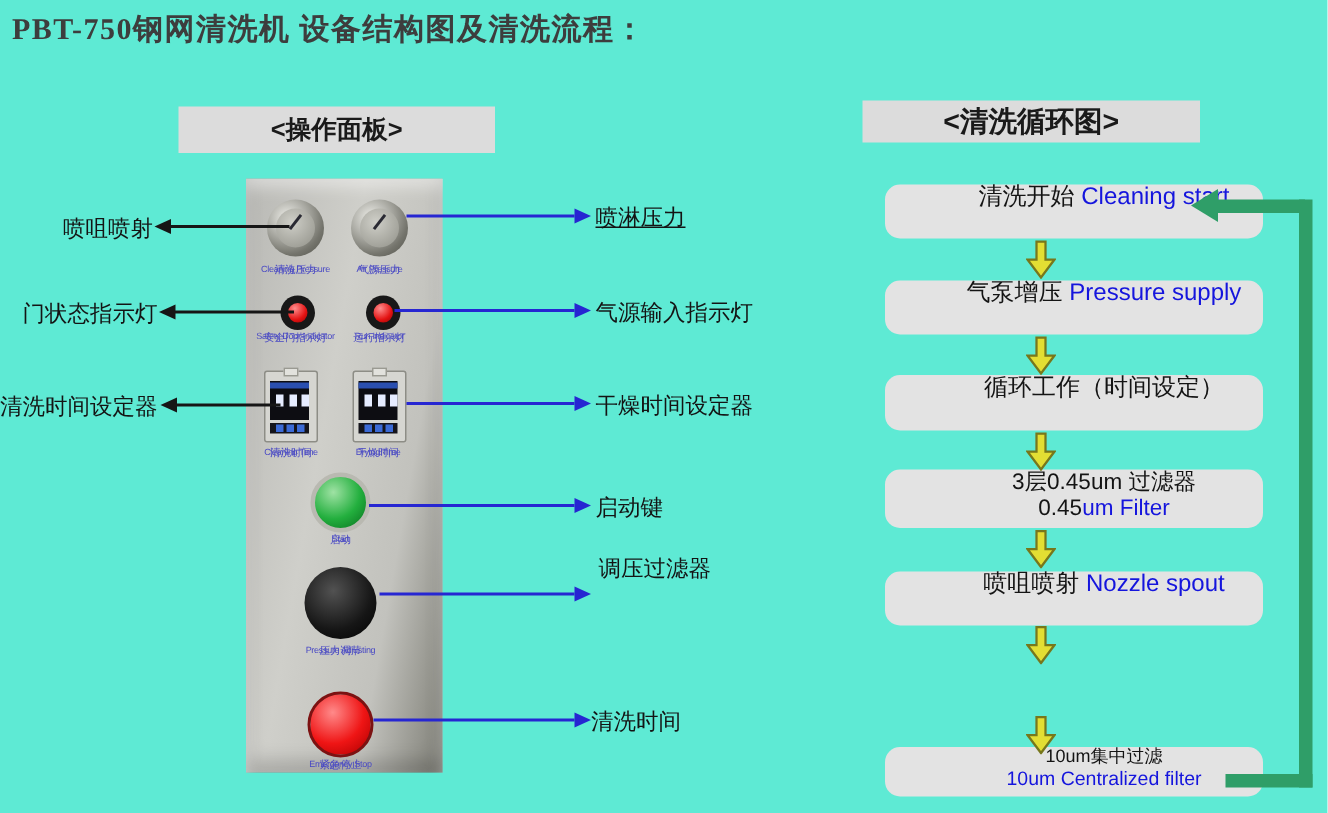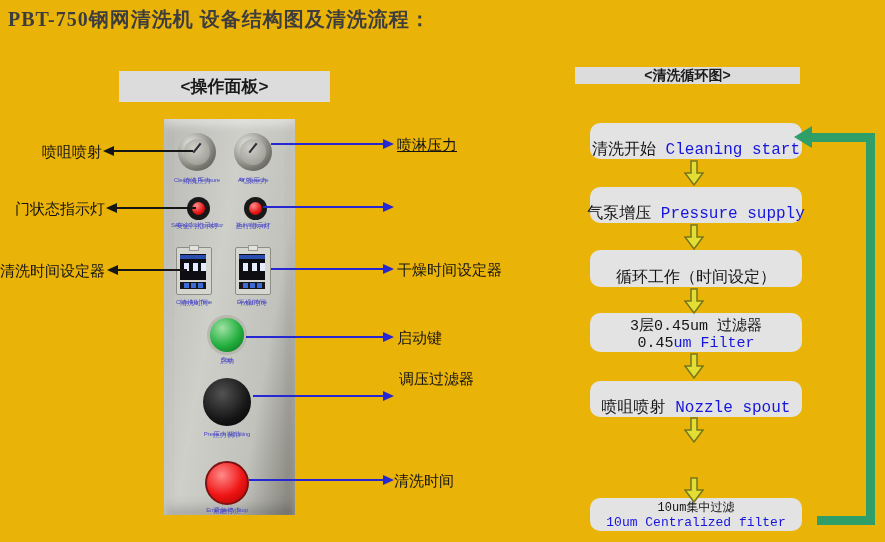--- a/index.html
+++ b/index.html
@@ -1,27 +1,27 @@
 <!DOCTYPE html>
 <html><head>
 <meta charset="utf-8">
 <style>
   html,body{margin:0;padding:0;background:#fff;}
-  #canvas{position:relative;width:885px;height:542px;background:#eab308;overflow:hidden;
+  #canvas{position:relative;width:885px;height:542px;background:#5eead4;overflow:hidden;
           font-family:"Liberation Sans","DejaVu Sans",sans-serif;}
 
   
   .title{position:absolute;left:8px;top:6px;font-family:"Liberation Serif","DejaVu Serif",serif;
          font-weight:bold;font-size:20px;color:#3d3d3d;letter-spacing:1px;}
 
   
   .hdr{position:absolute;background:#dcdcdc;display:flex;align-items:center;justify-content:center;
        font-weight:bold;color:#1a1a1a;}
   .hdr-left{left:119px;top:71px;width:211px;height:31px;font-size:17px;}
-  .hdr-right{left:575px;top:67px;width:225px;height:17px;font-size:14px;}
+  .hdr-right{left:575px;top:67px;width:225px;height:28px;font-size:19px;}
 
   
   .panel{position:absolute;left:164px;top:119px;width:131px;height:396px;
          background:linear-gradient(100deg,#b9b9b5 0%,#cfcfca 40%,#c2c2bd 72%,#9b9b94 88%,#7e7e76 100%);
          box-shadow:inset 0 6px 10px rgba(255,255,255,.45), inset 0 -8px 12px rgba(0,0,0,.18);}
   .panel *{position:absolute;}
   .gauge{width:38px;height:38px;border-radius:50%;
          background:radial-gradient(circle at 35% 32%,#eeeee9 0%,#a8a8a1 40%,#75756d 68%,#4f4f47 100%);}
   .gauge-face{left:6px;top:6px;width:26px;height:26px;border-radius:50%;
               background:radial-gradient(circle at 40% 35%,#cfcfc8,#9d9d95 80%);}
@@ -54,22 +54,22 @@
   .cline{position:absolute;height:2px;}
   .cline.black{background:#161616;}
   .cline.blue{background:#2626d2;}
   .ahead{position:absolute;width:0;height:0;border-top:5px solid transparent;border-bottom:5px solid transparent;}
   .ahead.left{border-right:11px solid #161616;}
   .ahead.right{border-left:11px solid #2626d2;}
   .callout{position:absolute;font-size:15px;color:#141414;white-space:nowrap;}
 
   
   .fbox{position:absolute;left:590px;width:212px;background:#e3e3e3;border-radius:10px;
-        display:flex;flex-direction:column;align-items:center;justify-content:flex-end;
-        font-family:Liberation Mono, monospace;font-size:16px;color:#141414;line-height:1.15;}
+        display:flex;flex-direction:column;align-items:center;justify-content:flex-start;
+        font-family:Liberation Sans, sans-serif;font-size:16px;color:#141414;line-height:1.15;padding-left:40px;}
   .fbox .row{white-space:nowrap;}
   .fbox .en{color:#1515dd;}
   .yarrow{position:absolute;z-index:2;}
   .green{background:#2f9e68;position:absolute;}
   .green-head{position:absolute;width:0;height:0;border-top:11px solid transparent;
               border-bottom:11px solid transparent;border-right:18px solid #2f9e68;}
 </style>
 </head>
 <body>
 
@@ -180,20 +180,21 @@
   <div class="callout" style="left:0px;top:262px;width:105px;text-align:right;">清洗时间设定器</div>
   <div class="ahead left" style="left:107px;top:265px;"></div>
   <div class="cline black" style="left:117px;top:269px;width:70px;"></div>
 
   <div class="cline blue" style="left:271px;top:143px;width:112px;"></div>
   <div class="ahead right" style="left:383px;top:139px;"></div>
   <div class="callout" style="left:397px;top:136px;text-decoration:underline;">喷淋压力</div>
 
   <div class="cline blue" style="left:263px;top:206px;width:120px;"></div>
   <div class="ahead right" style="left:383px;top:202px;"></div>
+  <div class="callout" style="left:397px;top:199px;">气源输入指示灯</div>
 
   <div class="cline blue" style="left:271px;top:268px;width:112px;"></div>
   <div class="ahead right" style="left:383px;top:264px;"></div>
   <div class="callout" style="left:397px;top:261px;">干燥时间设定器</div>
 
   <div class="cline blue" style="left:246px;top:336px;width:137px;"></div>
   <div class="ahead right" style="left:383px;top:332px;"></div>
   <div class="callout" style="left:397px;top:329px;">启动键</div>
 
   <div class="cline blue" style="left:253px;top:395px;width:130px;"></div>

